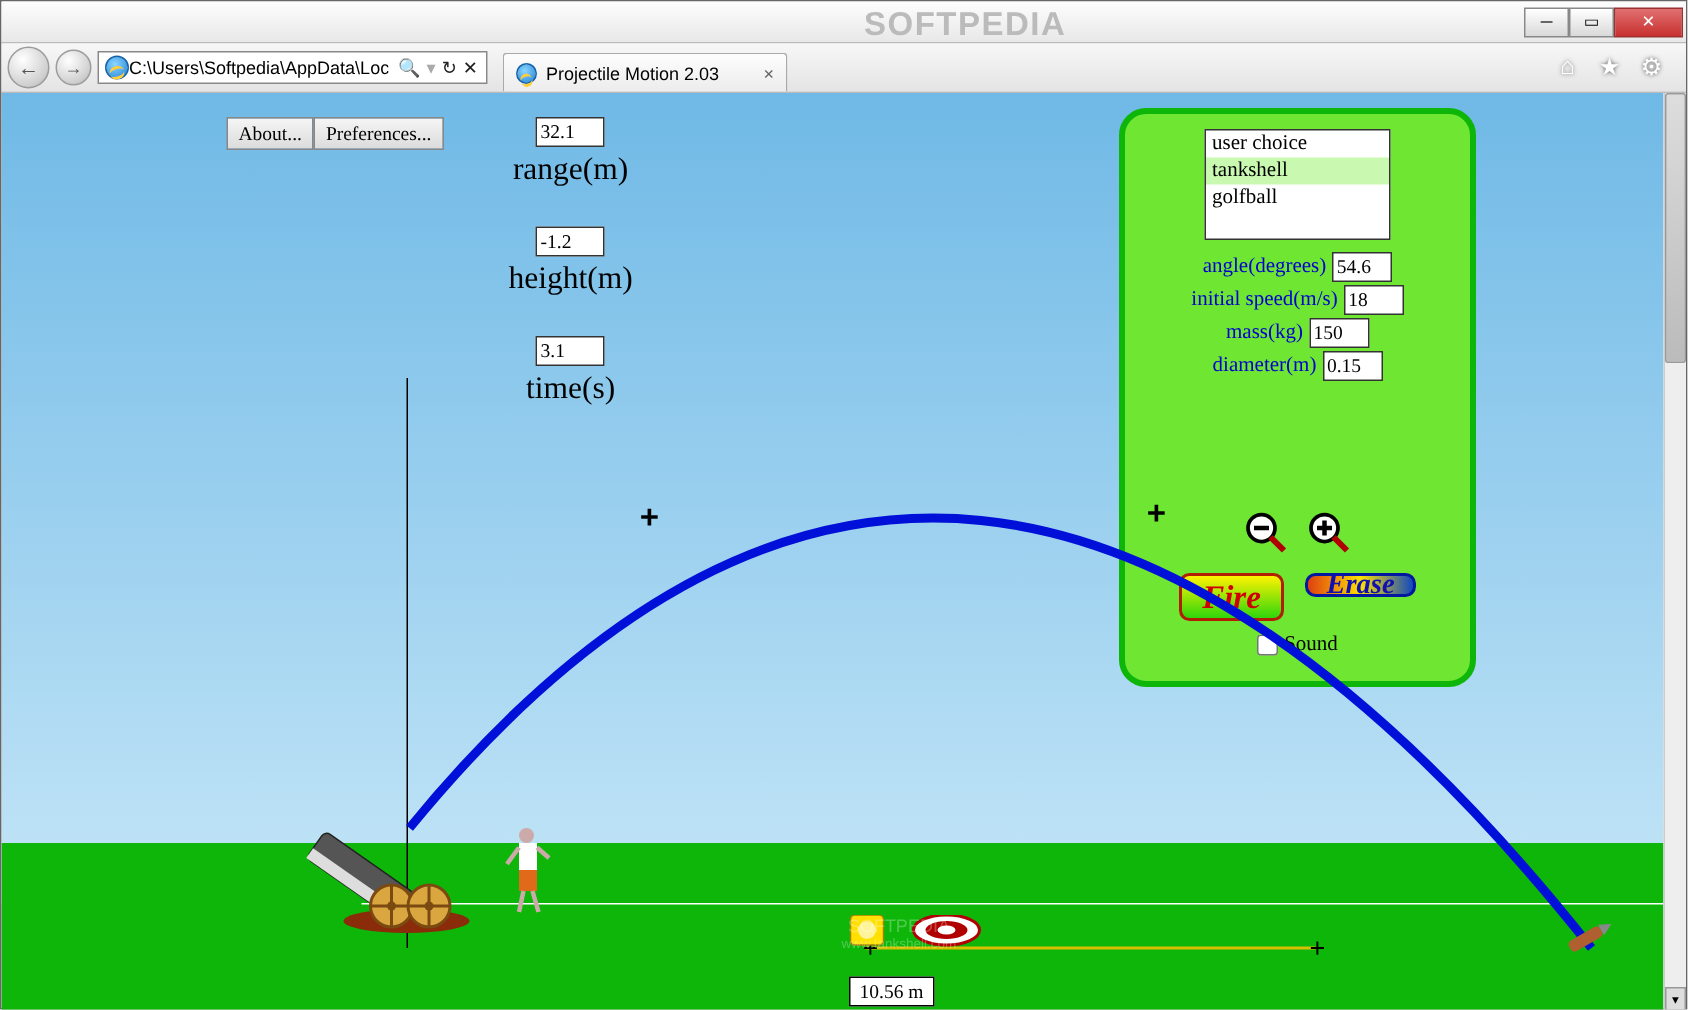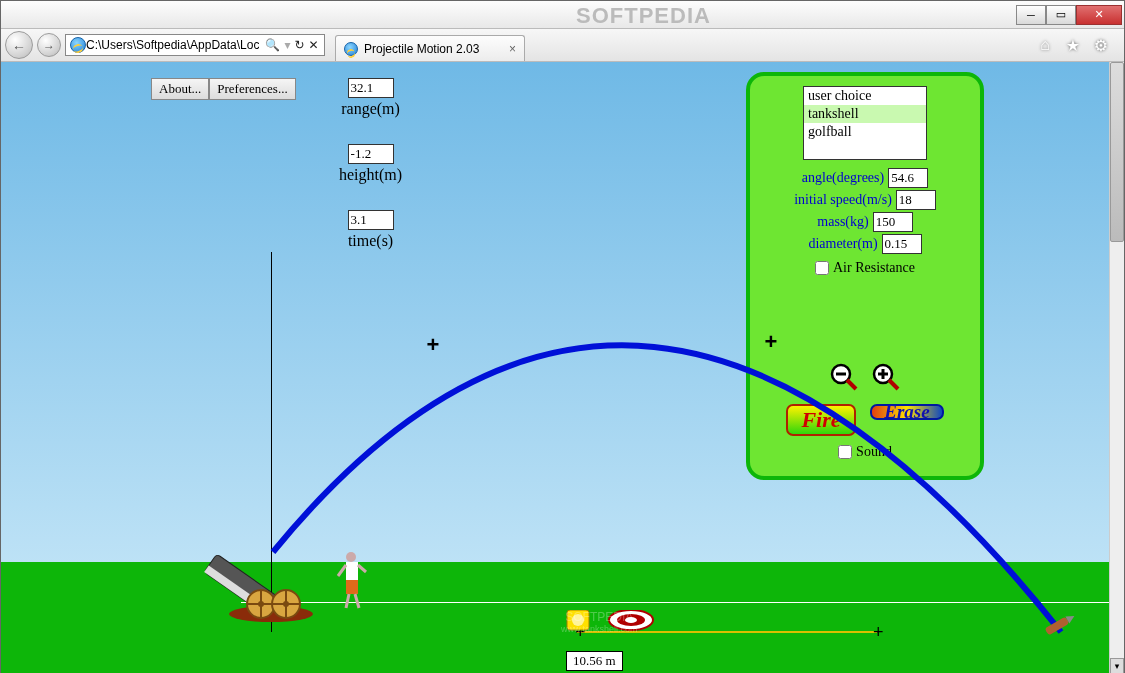--- a/index.html
+++ b/index.html
@@ -35,21 +35,21 @@
 .scrolldn { position:absolute; bottom:0; width:100%; height:16px; background:#ddd; border:1px solid #999; display:flex;align-items:center;justify-content:center; font-size:9px;}
 
 
 .topbtns { position:absolute; top:16px; left:150px; display:flex; }
 .plainbtn { background:linear-gradient(#f5f5f5,#dcdcdc); border:1px solid #888; padding:2px 7px; font-size:13px; cursor:pointer; font-family: "Times New Roman", serif;}
 
 
 .readouts { position:absolute; top:16px; left:338px; display:flex; gap:26px;flex-direction:column; }
 .readout { display:flex; flex-direction:column; align-items:center; gap:2px;}
 .readout input { width:46px; height:20px; border:1px solid #333; font-size:13px; padding:0 2px; font-family:"Times New Roman", serif; background:#fff;}
-.readout label { font-size:16px; font-family:"Times New Roman", serif;text-align:right; }
+.readout label { font-size:21px; font-family:"Times New Roman", serif;text-align:right; }
 
 
 .panel { position:absolute; top:10px; left:745px; width:238px; background:#6ee632; border:4px solid #0db609; border-radius:18px; padding:10px 10px 10px 10px; }
 .listbox { width:124px; height:74px; background:#fff; border:1px solid #333; overflow-y:scroll; font-size:14px; font-family:"Times New Roman", serif; margin: 0 auto 8px auto;}
 .listbox div { padding:1px 4px; cursor:pointer; }
 .listbox .sel { background:#c9f9b0; }
 .proprow { display:flex; justify-content:center; align-items:center; gap:4px; margin:2px 12px; }
 .proprow label { color:#0000d0; font-family:"Times New Roman", serif; font-size:14px;}
 .proprow input { width:40px; height:20px; border:1px solid #333; font-size:13px; padding:0 2px; font-family:"Times New Roman", serif;}
 .chkrow { display:flex; justify-content:center; align-items:center; gap:4px; margin:6px 0; font-family:"Times New Roman", serif; font-size:14px;}
@@ -160,24 +160,20 @@
         <label>initial speed(m/s)</label>
         <input value="18" style="">
       </div>
       <div class="proprow">
         <label>mass(kg)</label>
         <input value="150" style="">
       </div>
       <div class="proprow">
         <label>diameter(m)</label>
         <input value="0.15" style="">
-      </div>
-      <div class="chkrow">
-        <input type="checkbox" style="">
-        <label>Air Resistance</label>
       </div>
 
       <div class="zoomrow">
         <svg class="zoomicon" width="30" height="30">
           <circle cx="12" cy="12" r="9" fill="#fff" stroke="#000" stroke-width="2.5"></circle>
           <line x1="18" y1="18" x2="27" y2="27" stroke="#b00000" stroke-width="4"></line>
           <line x1="7" y1="12" x2="17" y2="12" stroke="#000" stroke-width="3"></line>
         </svg>
         <svg class="zoomicon" width="30" height="30">
           <circle cx="12" cy="12" r="9" fill="#fff" stroke="#000" stroke-width="2.5"></circle>

